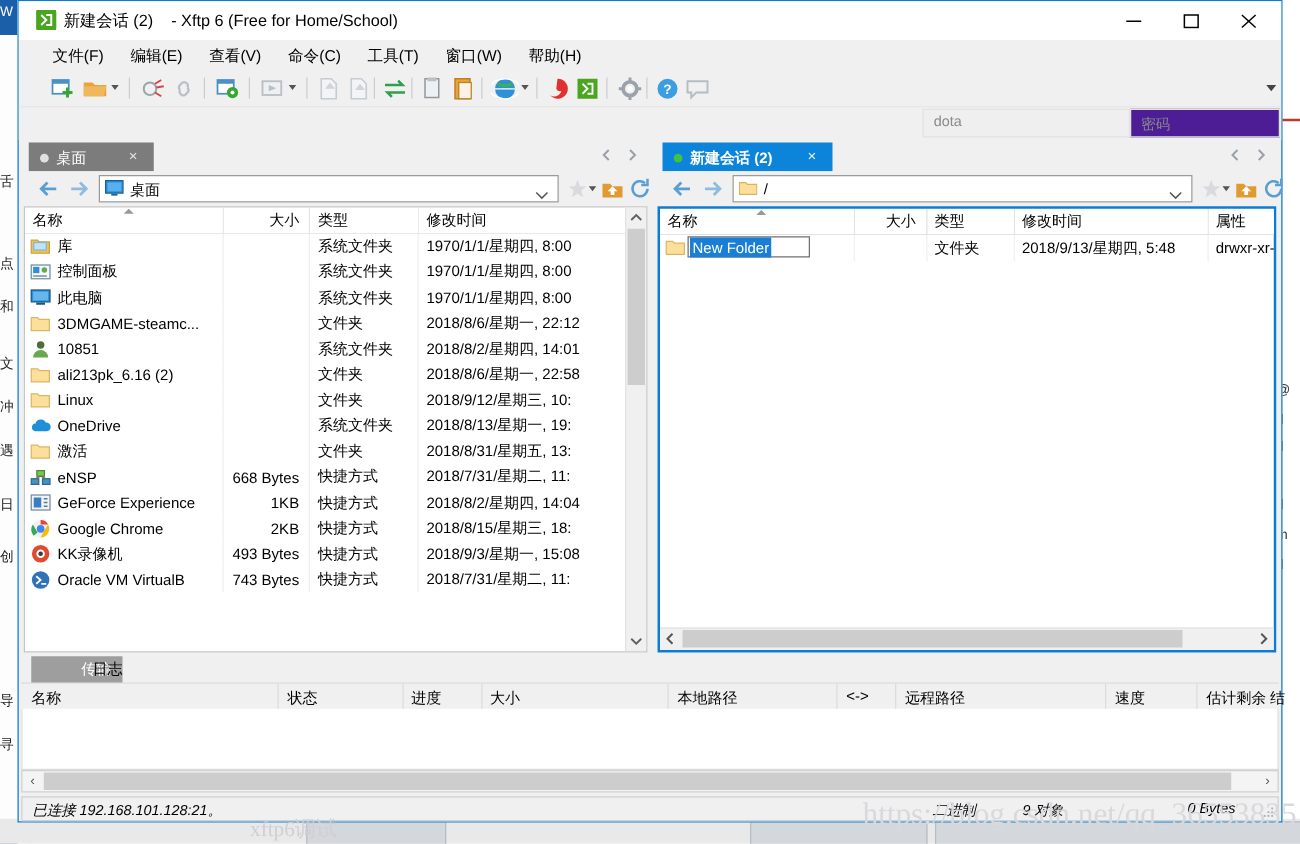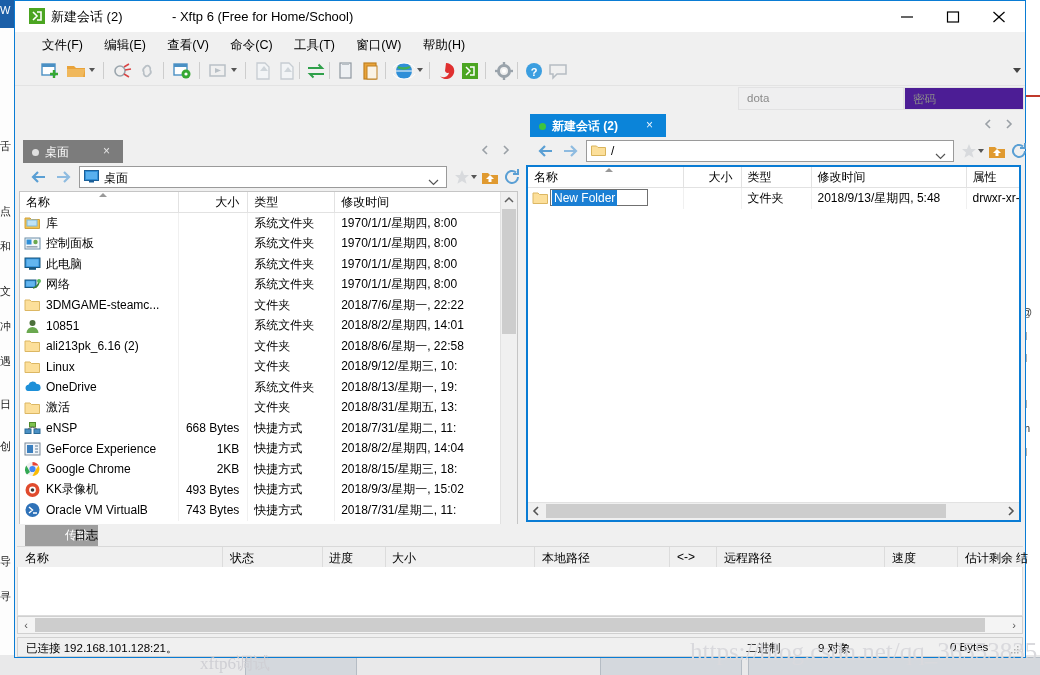--- a/index.html
+++ b/index.html
@@ -22,21 +22,21 @@
   
   #xftp-window{
     position:absolute;left:14px;top:0;width:1012px;height:658px;
     background:#f0f0f0;border:1px solid #0a7cd4;box-sizing:border-box;
   }
   
   #titlebar{position:relative;height:31px;background:#ffffff;}
   #titlebar .appicon{position:absolute;left:14px;top:7px;width:16px;height:16px;background:#4ba521;border-radius:2px;}
   #titlebar .appicon svg{display:block;}
   #title-text{position:absolute;left:36px;top:7px;font-size:13px;color:#000;white-space:nowrap;}
-  #title-text .sub{color:#000;margin-left:35px;}
+  #title-text .sub{color:#000;}
   .wbtn{position:absolute;top:0;width:46px;height:30px;cursor:default;}
   .wbtn svg{position:absolute;left:15px;top:10px;}
   #btn-min{right:94px;}
   #btn-max{right:48px;}
   #btn-close{right:2px;}
 
   
   #menubar{position:relative;height:24px;background:#f0f0f0;padding-left:18px;}
   #menubar .mi{display:inline-block;font-size:12.5px;color:#000;padding:4px 9px 0 9px;line-height:18px;cursor:default;}
 
@@ -54,21 +54,21 @@
   #addr-url{position:absolute;left:28px;top:4px;font-size:11.5px;color:#8a8a8a;}
   #addr-caret{position:absolute;right:8px;top:10px;width:0;height:0;border-left:3.5px solid transparent;border-right:3.5px solid transparent;border-top:4px solid #555;}
   #addr-user{position:absolute;left:723px;top:1px;width:166px;height:23px;background:#efeff0;border:1px solid #e2e2e3;box-sizing:border-box;}
   #addr-user span{position:absolute;left:8px;top:4px;font-size:11.5px;color:#8a8a8a;}
   #addr-pass{position:absolute;left:889px;top:1px;width:120px;height:23px;background:#4c1d95;border:1px solid #e2e2e3;box-sizing:border-box;}
   #addr-pass span{position:absolute;left:8px;top:4px;font-size:11.5px;color:#8a8a8a;}
 
   
   #panes{position:absolute;left:0;top:110px;width:1010px;height:411px;}
   .pane{position:absolute;top:0;height:411px;}
-  #pane-left{left:2px;width:503px;margin-top:26px;}
+  #pane-left{left:2px;width:503px;}
   #pane-right{left:509px;width:499px;}
 
   
   .tabstrip{position:relative;height:26px;background:#f0f0f0;}
   .tab{position:absolute;left:6px;top:3px;height:23px;padding:0 10px;box-sizing:border-box;cursor:default;}
   .tab .dot{position:absolute;left:9px;top:9px;width:7px;height:7px;border-radius:50%;}
   .tab .tlabel{position:absolute;left:22px;top:4px;font-size:12px;white-space:nowrap;}
   .tab .tclose{position:absolute;top:4px;font-size:12px;}
   .tab-left{background:#7c7c7c;width:100px;}
   .tab-left .dot{background:#e0e0e0;}
@@ -137,21 +137,21 @@
   #xfer-head .xh{position:absolute;top:3px;font-size:12px;color:#000;}
   #xfer-head .xsep{position:absolute;top:0;width:1px;height:21px;background:#dcdcdc;}
   #xfer-body{position:absolute;left:0;top:43px;right:0;height:49px;background:#ffffff;border:1px solid #dcdcdc;border-top:none;box-sizing:border-box;}
   #xfer-hsb{position:absolute;left:0;bottom:0;width:1006px;height:18px;background:#f4f4f4;border:1px solid #d0d0d0;box-sizing:border-box;}
   #xfer-hsb .arrow{position:absolute;top:0;width:16px;height:16px;font-size:11px;line-height:16px;text-align:center;color:#555;}
   #xfer-hsb .arrow.left{left:0;}
   #xfer-hsb .arrow.right{right:0;}
   #xfer-hsb .thumb{position:absolute;left:17px;top:1px;width:950px;height:14px;background:#cdcdcd;}
 
   
-  #statusbar{position:absolute;left:2px;top:636px;width:1006px;height:20px;background:#f0f0f0;border:1px solid #d0d0d0;box-sizing:border-box;}
+  #statusbar{position:absolute;left:2px;top:636px;width:1006px;height:20px;background:#f0f0f0;border:1px solid #d0d0d0;box-sizing:border-box;font-style:italic;}
   #statusbar .st{position:absolute;top:3px;font-size:11.5px;color:#000;}
   #statusbar .grip{position:absolute;right:2px;bottom:2px;width:10px;height:10px;}
 
   
   #watermark{position:absolute;left:690px;top:638px;width:345px;height:24px;font-family:"Liberation Serif","DejaVu Serif",serif;font-size:25px;color:#d9d9dd;white-space:nowrap;pointer-events:none;}
   #watermark2{position:absolute;left:200px;top:652px;font-family:"Liberation Serif",serif;font-size:17px;color:#cfcfd4;white-space:nowrap;pointer-events:none;}
 </style>
 </head>
 <body>
 
@@ -475,36 +475,25 @@
                       <rect x="1" y="2" width="15" height="9.5" fill="#2f8fd8" stroke="#18577f"></rect>
                       <rect x="2.5" y="3.3" width="12" height="7" fill="#64b6ef"></rect>
                       <rect x="5" y="12" width="7" height="1.8" fill="#18577f"></rect>
                     </svg></span><span>此电脑</span></td>
                 <td class="num"></td>
                 <td>系统文件夹</td>
                 <td>1970/1/1/星期四, 8:00</td>
               </tr>
               <tr>
                 <td class="nm"><span class="ficon"><svg width="17" height="16" viewBox="0 0 17 16">
-                      <rect x="1" y="3" width="11" height="7.5" fill="#2f8fd8" stroke="#18577f"></rect>
-                      <rect x="2.2" y="4.2" width="8.6" height="5.2" fill="#64b6ef"></rect>
-                      <path d="M9 11 q5 -1 6 -6" stroke="#3a7f3a" stroke-width="1.5" fill="none"></path>
-                      <circle cx="15" cy="4" r="2" fill="#5ab85a"></circle>
-                    </svg></span><span>网络</span></td>
-                <td class="num"></td>
-                <td>系统文件夹</td>
-                <td>1970/1/1/星期四, 8:00</td>
-              </tr>
-              <tr>
-                <td class="nm"><span class="ficon"><svg width="17" height="16" viewBox="0 0 17 16">
                       <path d="M1 3 h5 l1.5 1.5 h8 v9 H1 Z" fill="#fcdf9a" stroke="#dcb763"></path>
                     </svg></span><span>3DMGAME-steamc...</span></td>
                 <td class="num"></td>
                 <td>文件夹</td>
-                <td>2018/7/6/星期一, 22:22</td>
+                <td>2018/8/6/星期一, 22:12</td>
               </tr>
               <tr>
                 <td class="nm"><span class="ficon"><svg width="17" height="16" viewBox="0 0 17 16">
                       <circle cx="8.5" cy="5" r="3" fill="#4b6f3a"></circle>
                       <path d="M2.5 15 a6 6 0 0 1 12 0 Z" fill="#6aa84f"></path>
                     </svg></span><span>10851</span></td>
                 <td class="num"></td>
                 <td>系统文件夹</td>
                 <td>2018/8/2/星期四, 14:01</td>
               </tr>
@@ -574,21 +563,21 @@
                 <td>2018/8/15/星期三, 18:</td>
               </tr>
               <tr>
                 <td class="nm"><span class="ficon"><svg width="17" height="16" viewBox="0 0 17 16">
                       <circle cx="8.5" cy="8" r="7" fill="#e04b2e"></circle>
                       <circle cx="8.5" cy="8" r="3.4" fill="#fff"></circle>
                       <circle cx="8.5" cy="8" r="1.8" fill="#3a3a3a"></circle>
                     </svg></span><span>KK录像机</span></td>
                 <td class="num">493 Bytes</td>
                 <td>快捷方式</td>
-                <td>2018/9/3/星期一, 15:02</td>
+                <td>2018/9/3/星期一, 15:08</td>
               </tr>
               <tr>
                 <td class="nm"><span class="ficon"><svg width="17" height="16" viewBox="0 0 17 16">
                       <circle cx="8.5" cy="8" r="7" fill="#2f72b8"></circle>
                       <path d="M5 5 l3.5 3 l-3.5 3 M9 11 h4" stroke="#fff" stroke-width="1.4" fill="none"></path>
                     </svg></span><span>Oracle VM VirtualB</span></td>
                 <td class="num">743 Bytes</td>
                 <td>快捷方式</td>
                 <td>2018/7/31/星期二, 11:</td>
               </tr>

